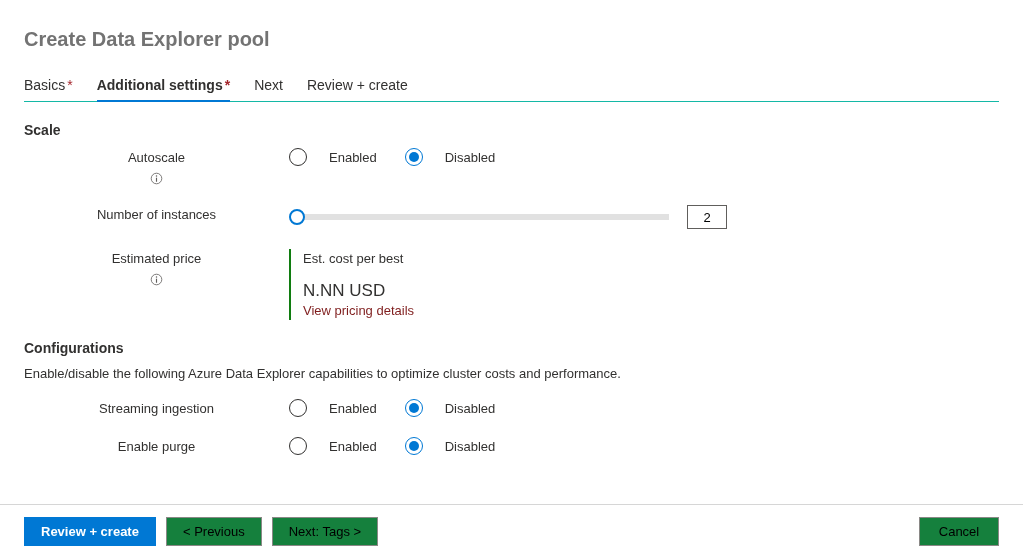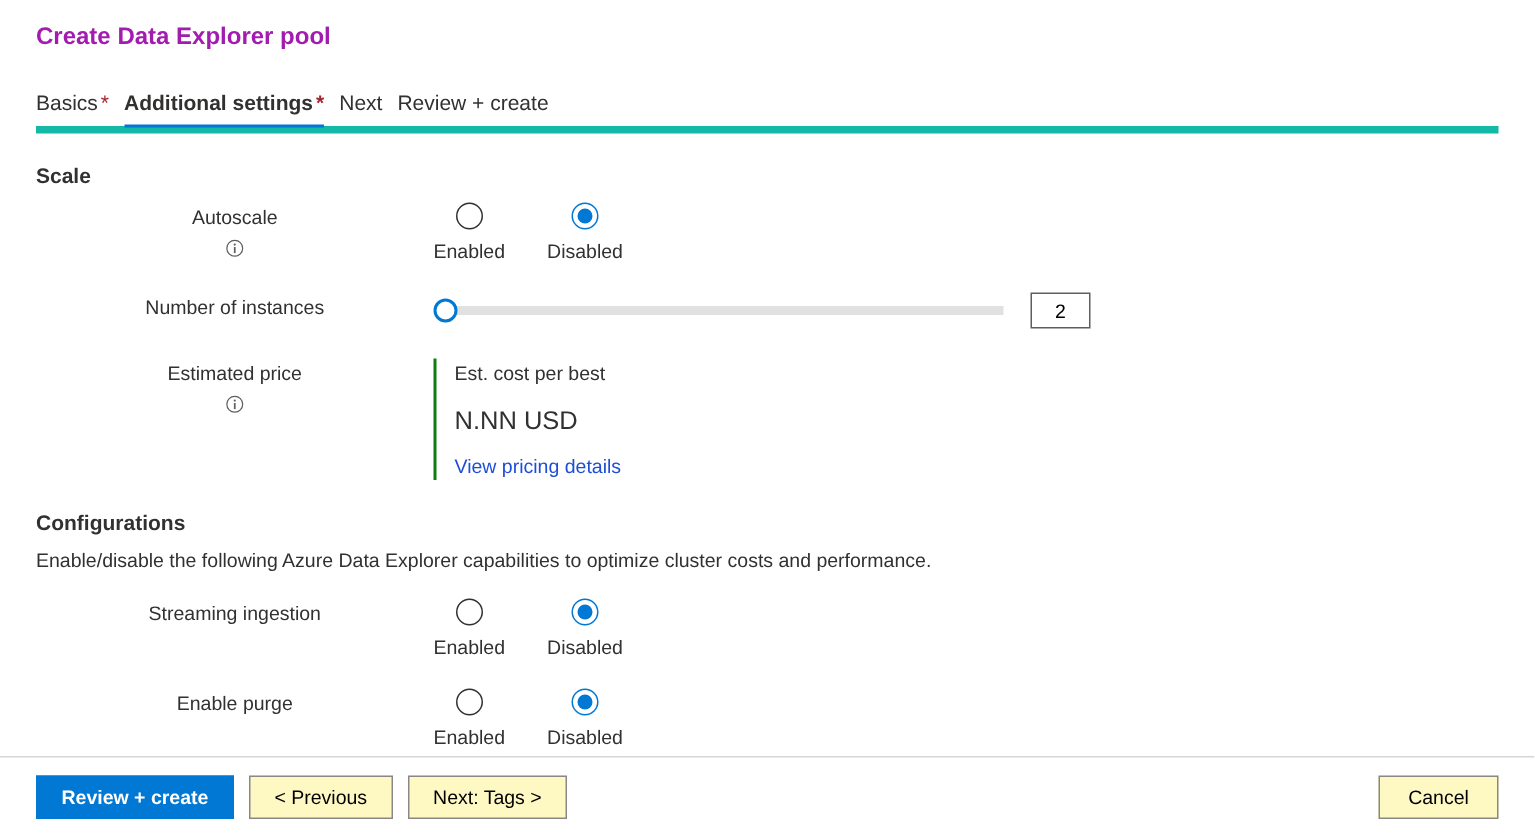--- a/index.html
+++ b/index.html
@@ -11,29 +11,29 @@
     background: #fff;
     width: 1023px;
     height: 558px;
     position: relative;
     overflow: hidden;
   }
   .content {
     padding: 16px 24px 0 24px;
   }
   h1 {
-    font-size: 16px;
+    font-size: 20px;
     font-weight: 600;
-    margin: 0 0 20px 0;
-    color: #a21caf;
+    margin: 12px 0 20px 0;
+    color: #737373;
   }
   .tabs {
     display: flex;
-    gap: 10px;
-    border-bottom: 5px solid #14b8a6;
+    gap: 24px;
+    border-bottom: 1px solid #14b8a6;
     margin-bottom: 20px;
   }
   .tab {
     padding: 6px 0 8px 0;
     font-size: 14px;
     color: #323130;
     cursor: pointer;
     position: relative;
   }
   .tab.active {
@@ -88,23 +88,22 @@
     height: 14px;
   }
   .info-icon svg { display: block; }
   .radios {
     display: flex;
     gap: 28px;
   }
   .radio {
     display: flex;
     align-items: center;
-    gap: 7px;
+    gap: 22px;
     cursor: pointer;
-    flex-direction: column;
   }
   .radio .circ {
     width: 18px;
     height: 18px;
     border: 1px solid #323130;
     border-radius: 50%;
     display: inline-flex;
     align-items: center;
     justify-content: center;
     background: #fff;
@@ -159,43 +158,43 @@
     font-family: inherit;
   }
   .est-box {
     border-left: 2px solid #107c10;
     padding: 2px 0 2px 12px;
     margin-left: 0;
   }
   .est-box .line1 { font-size: 13px; }
   .est-box .line2 { font-size: 17px; margin-top: 15px; }
   .est-box a {
-    color: #1d4ed8;
+    color: #7f1d1d;
     text-decoration: none;
     font-size: 13px;
     display: inline-block;
-    margin-top: 12px;
+    margin-top: 2px;
     cursor: pointer;
   }
   .footer {
     position: absolute;
     left: 0; right: 0; bottom: 0;
     border-top: 1px solid #d6d6d6;
     padding: 12px 24px;
     display: flex;
     align-items: center;
     gap: 10px;
     background: #fff;
   }
   .btn {
     font-family: inherit;
     font-size: 13px;
     padding: 6px 16px;
     border: 1px solid #8a8886;
-    background: #fef9c3;
+    background: #15803d;
     cursor: pointer;
     min-width: 80px;
   }
   .btn.primary {
     background: #0078d4;
     border-color: #0078d4;
     color: #fff;
     font-weight: 600;
     min-width: 120px;
   }

